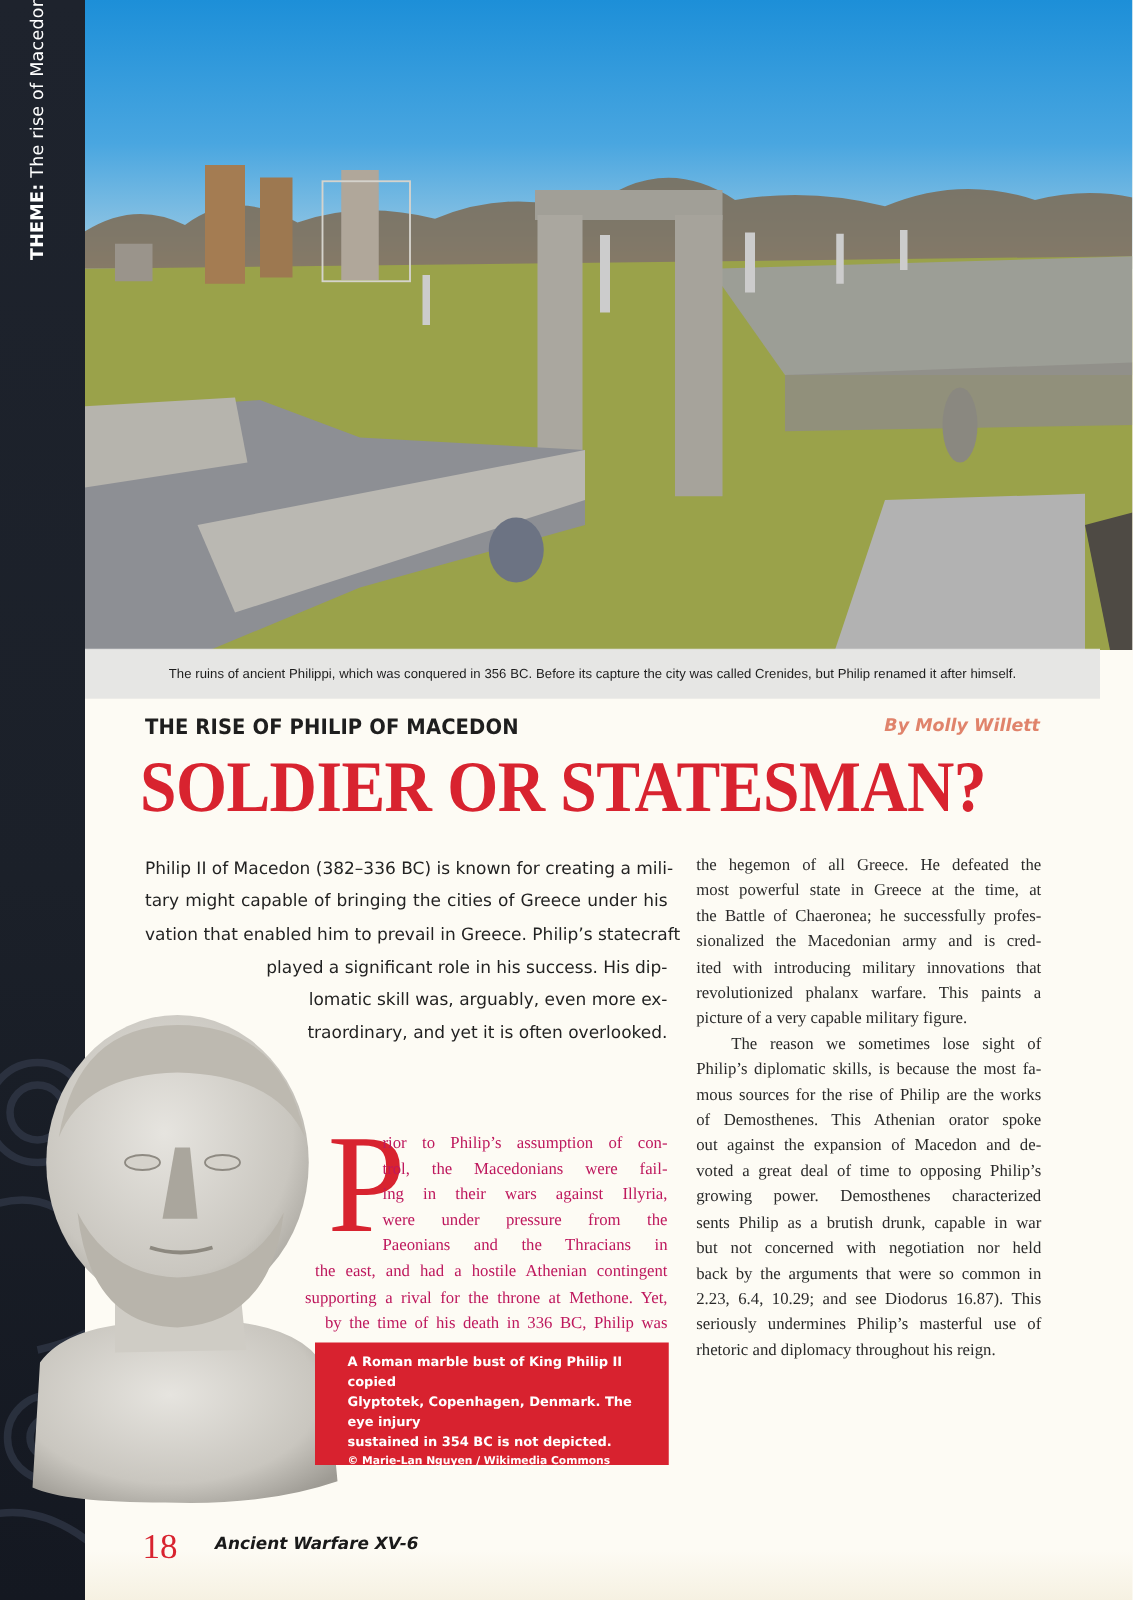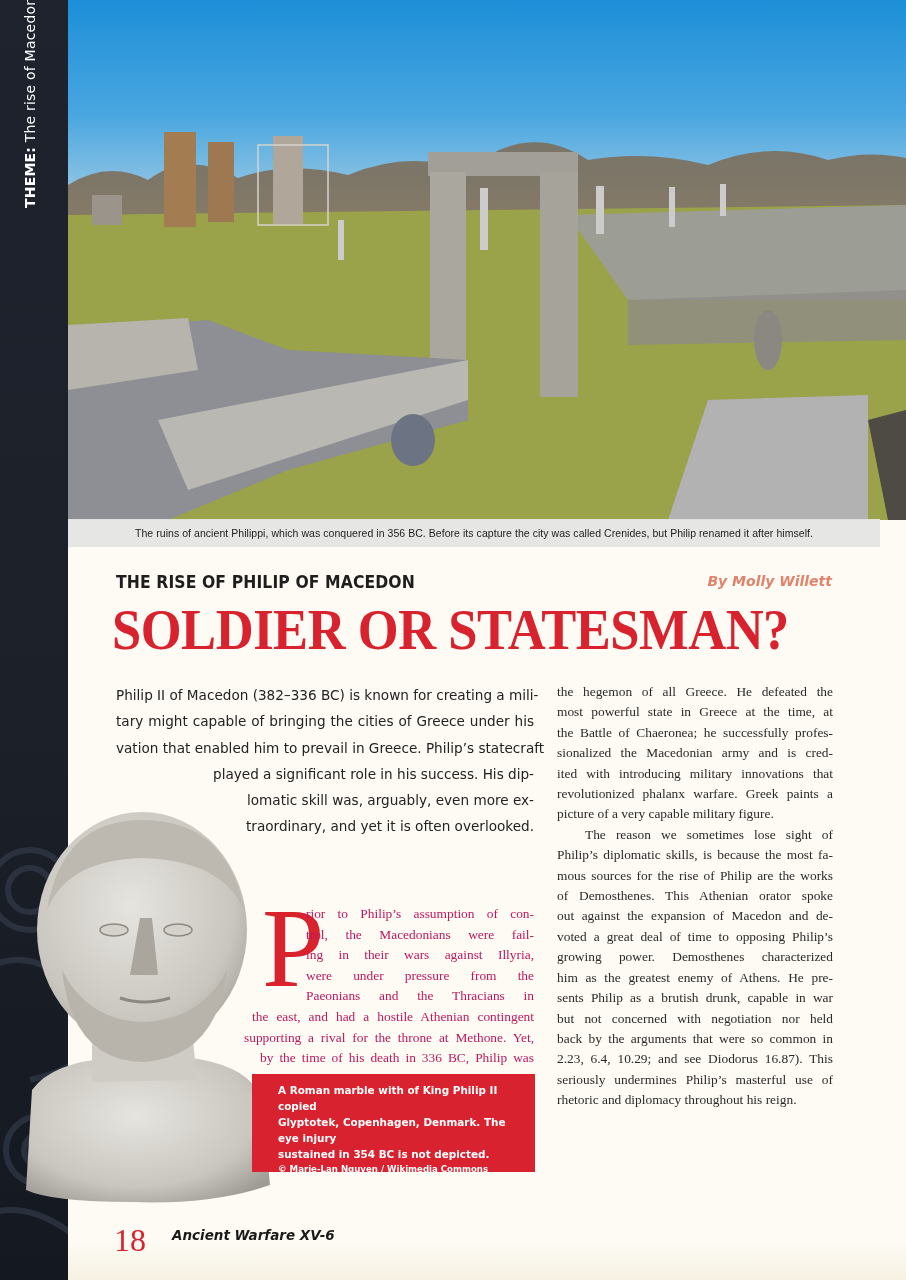--- a/index.html
+++ b/index.html
@@ -30,21 +30,21 @@
 
   
   .hero {
     position: absolute; left: 68px; top: 0; width: 838px; height: 520px;
     overflow: hidden;
     background: linear-gradient(180deg, #1d8fd8 0%, #49a6e0 22%, #8cc3e3 36%, #b9d4dc 41%, #b8b39a 44%, #9c9a6c 50%, #a5a34d 60%, #8f9a3e 70%, #6f6d55 82%, #51535c 100%);
   }
   .hero svg { position: absolute; left: 0; top: 0; }
 
   .hero-caption {
-    position: absolute; left: 68px; top: 519px; width: 812px; height: 28px;
+    position: absolute; left: 68px; top: 519px; width: 812px; height: 40px;
     background: rgba(228,228,226,.94);
     display: flex; align-items: center; justify-content: center;
     font-size: 10.5px; color: #1d1d1d; font-family: "Liberation Sans", sans-serif;
     letter-spacing: .05px;
   }
 
   
   .kicker {
     position: absolute; left: 116px; top: 572px;
     font-family: "DejaVu Sans", sans-serif; font-weight: 700;
@@ -100,21 +100,21 @@
     position: absolute; left: 252px; top: 1074px; width: 283px; height: 98px;
     background: #d8222f; color: #fff;
     padding: 8px 10px 6px 26px;
     font-family: "DejaVu Sans", sans-serif; font-size: 10.4px; line-height: 16px; font-weight: 700;
   }
   .redbox .credit { font-size: 8.6px; font-weight: 700; line-height: 15px; }
 
   
   .folio {
     position: absolute; left: 114px; top: 1222px;
-    font-family: "Liberation Serif", serif; font-size: 32px; color: #d8232f;
+    font-family: "Liberation Serif", serif; font-size: 28px; color: #d8232f;
   }
   .pubname {
     position: absolute; left: 172px; top: 1227px;
     font-family: "DejaVu Sans", sans-serif; font-style: italic; font-weight: 700; font-size: 13.5px; color: #1a1a1a;
   }
   .page-bottom {
     position: absolute; left: 68px; top: 1240px; width: 838px; height: 40px;
     background: linear-gradient(180deg, rgba(253,251,244,0) 0%, #f6f1e2 100%);
   }
 </style>
@@ -219,42 +219,41 @@
   <span class="ln" style="padding-left:62px">trol, the Macedonians were fail-</span>
   <span class="ln" style="padding-left:62px">ing in their wars against Illyria,</span>
   <span class="ln" style="padding-left:62px">were under pressure from the</span>
   <span class="ln" style="padding-left:62px">Paeonians and the Thracians in</span>
   <span class="ln" style="padding-left:8px">the east, and had a hostile Athenian contingent</span>
   <span class="ln" style="padding-left:0">supporting a rival for the throne at Methone. Yet,</span>
   <span class="ln" style="padding-left:16px">by the time of his death in 336 BC, Philip was</span>
 </div>
 
 <div class="redbox">
-  <div>A Roman marble with of King Philip II copied</div>
+  <div>A Roman marble bust of King Philip II copied</div>
   <div>Glyptotek, Copenhagen, Denmark. The eye injury</div>
   <div>sustained in 354 BC is not depicted.</div>
   <div class="credit">© Marie-Lan Nguyen / Wikimedia Commons</div>
 </div>
 
 <div class="body2">
   <span class="ln">the hegemon of all Greece. He defeated the</span>
   <span class="ln">most powerful state in Greece at the time, at</span>
   <span class="ln">the Battle of Chaeronea; he successfully profes-</span>
   <span class="ln">sionalized the Macedonian army and is cred-</span>
   <span class="ln">ited with introducing military innovations that</span>
-  <span class="ln">revolutionized phalanx warfare. Greek paints a</span>
+  <span class="ln">revolutionized phalanx warfare. This paints a</span>
   <span class="ln last">picture of a very capable military figure.</span>
   <span class="ln indent">The reason we sometimes lose sight of</span>
   <span class="ln">Philip’s diplomatic skills, is because the most fa-</span>
   <span class="ln">mous sources for the rise of Philip are the works</span>
   <span class="ln">of Demosthenes. This Athenian orator spoke</span>
   <span class="ln">out against the expansion of Macedon and de-</span>
   <span class="ln">voted a great deal of time to opposing Philip’s</span>
   <span class="ln">growing power. Demosthenes characterized</span>
-  <span class="ln">him as the greatest enemy of Athens. He pre-</span>
   <span class="ln">sents Philip as a brutish drunk, capable in war</span>
   <span class="ln">but not concerned with negotiation nor held</span>
   <span class="ln">back by the arguments that were so common in</span>
   <span class="ln">2.23, 6.4, 10.29; and see Diodorus 16.87). This</span>
   <span class="ln">seriously undermines Philip’s masterful use of</span>
   <span class="ln last">rhetoric and diplomacy throughout his reign.</span>
 </div>
 
 <div class="page-bottom"></div>
 <div class="folio">18</div>

